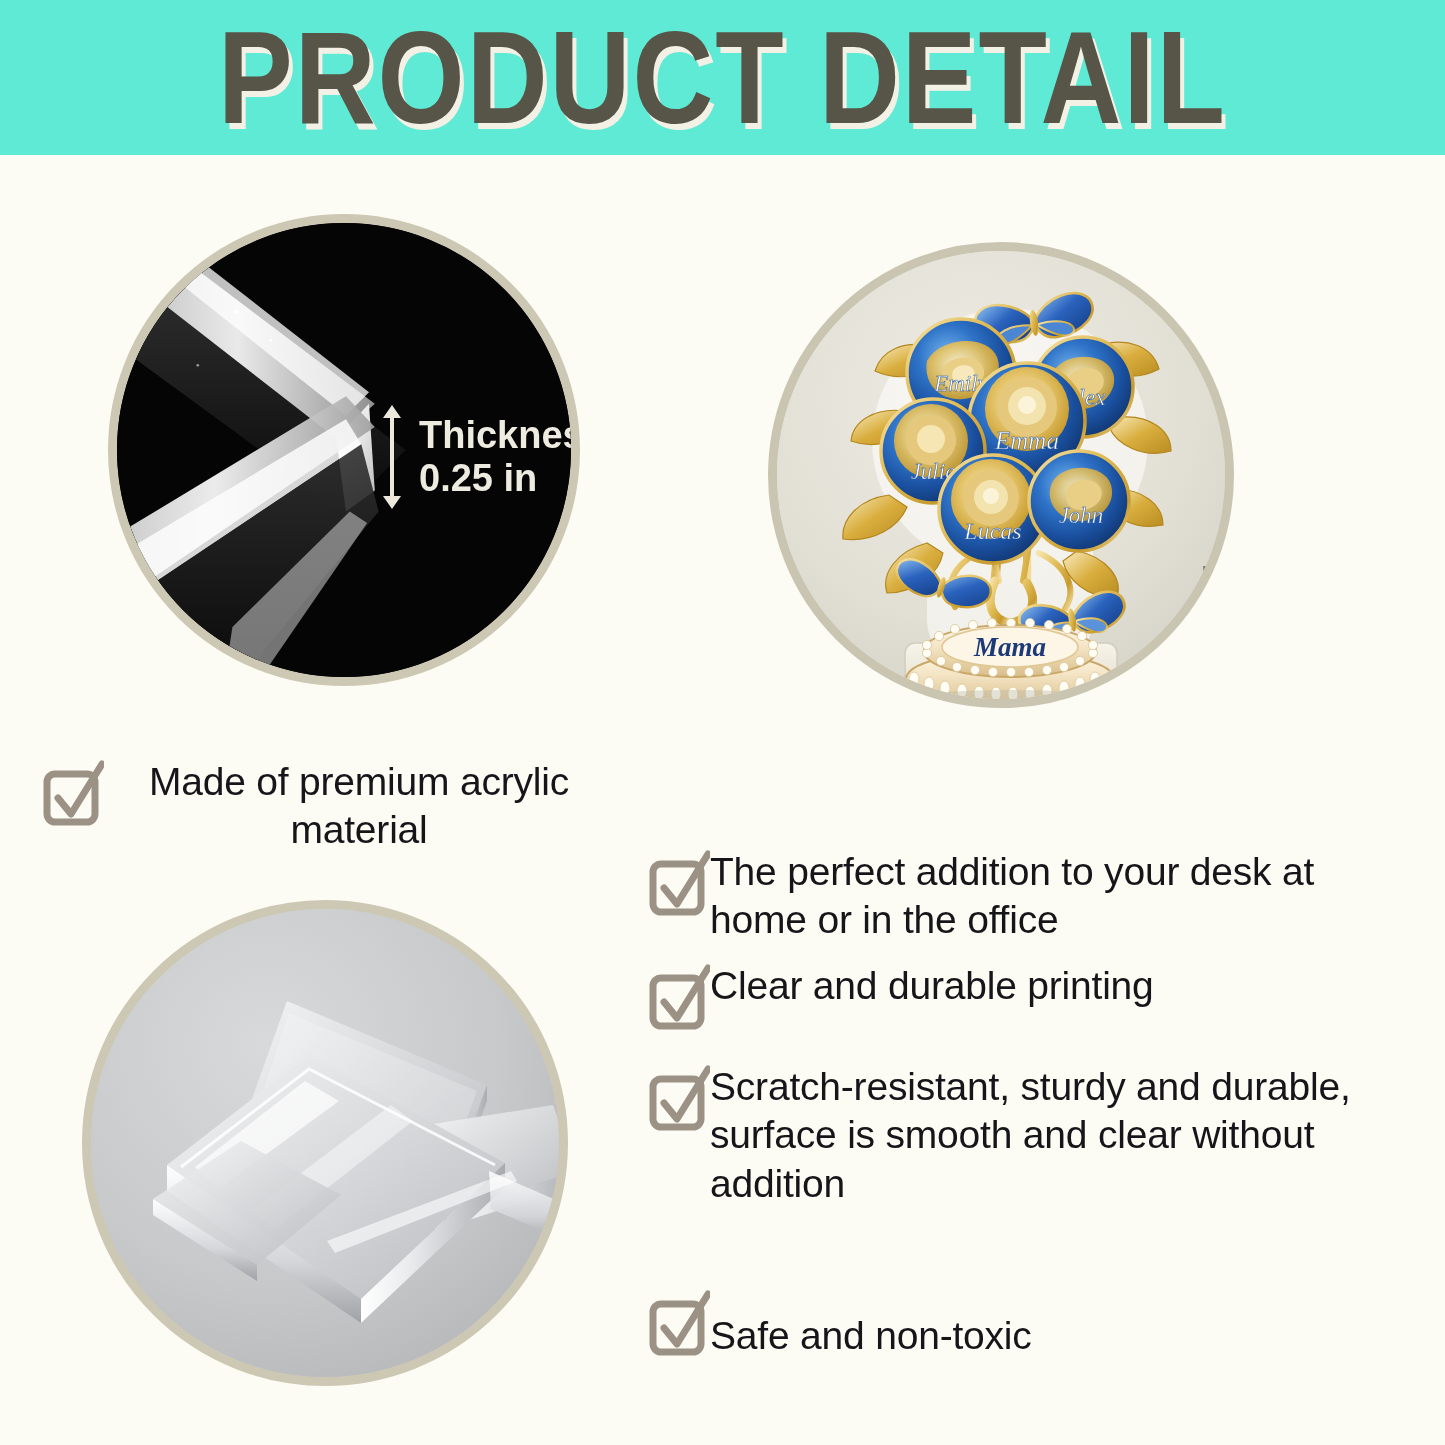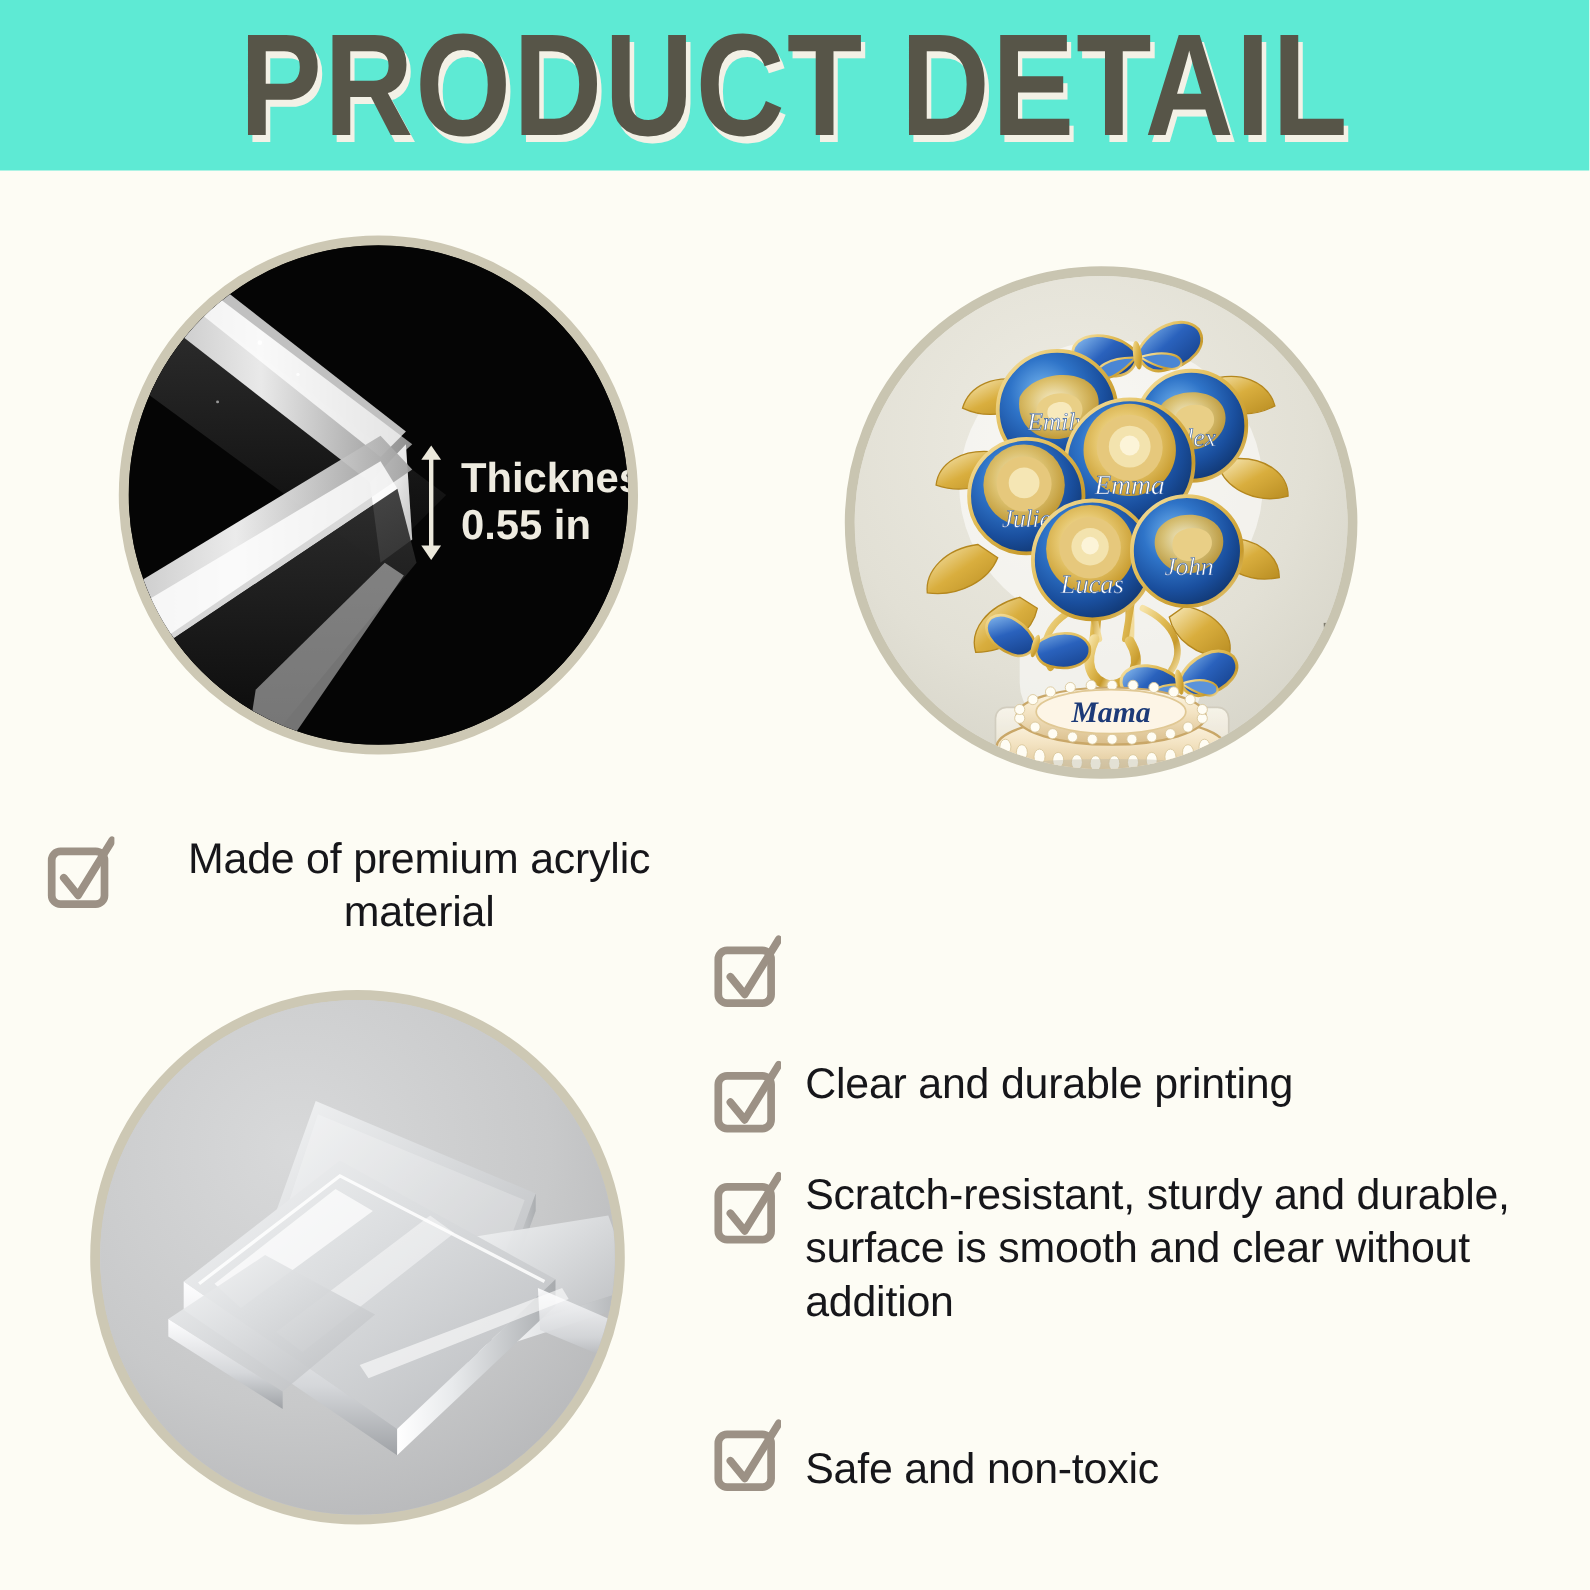--- a/index.html
+++ b/index.html
@@ -111,21 +111,20 @@
     width: 486px; height: 486px;
     background: radial-gradient(ellipse at 38% 30%, #d5d6d7 0%, #c9cacb 55%, #bcbdbe 100%);
     border-color: #cdc8b4;
   }
 
   
   .bullet {
     position: absolute;
     display: flex;
     align-items: flex-start;
-    gap: 22px;
   }
   .checkbox-icon {
     flex: 0 0 auto;
     width: 62px; height: 70px;
     position: relative;
     margin-top: 2px;
   }
   .checkbox-icon svg { display: block; }
   .bullet-text {
     font-size: 39px;
@@ -192,21 +191,21 @@
   </svg>
 
   <div class="thickness-callout">
     <div class="arrow-vert">
       <div class="head-up"></div>
       <div class="shaft"></div>
       <div class="head-dn"></div>
     </div>
     <div class="thickness-text">
       <div>Thickness</div>
-      <div>0.55 in</div>
+      <div>0.25 in</div>
     </div>
   </div>
 </div>
 
 <div class="photo-circle" id="circle-product">
   <svg viewBox="0 0 466 466" width="466" height="466">
     <defs>
       <radialGradient id="bgp" cx="42%" cy="32%" r="78%">
         <stop offset="0%" stop-color="#eeece3"></stop>
         <stop offset="60%" stop-color="#e2e0d5"></stop>
@@ -479,20 +478,21 @@
   <span class="bullet-text centered">Made of premium acrylic material</span>
 </div>
 
 <div class="bullet" id="bullet-desk">
   <span class="checkbox-icon">
     <svg viewBox="0 0 62 70" width="62" height="70">
       <rect x="5" y="14" width="48" height="48" rx="8" fill="none" stroke="#9c9185" stroke-width="7"></rect>
       <path d="M16 38 L29 54 L60 4" fill="none" stroke="#9c9185" stroke-width="7" stroke-linecap="round" stroke-linejoin="round"></path>
     </svg>
   </span>
+  <span class="bullet-text">The perfect addition to your desk at home or in the office</span>
 </div>
 
 <div class="bullet" id="bullet-printing">
   <span class="checkbox-icon">
     <svg viewBox="0 0 62 70" width="62" height="70">
       <rect x="5" y="14" width="48" height="48" rx="8" fill="none" stroke="#9c9185" stroke-width="7"></rect>
       <path d="M16 38 L29 54 L60 4" fill="none" stroke="#9c9185" stroke-width="7" stroke-linecap="round" stroke-linejoin="round"></path>
     </svg>
   </span>
   <span class="bullet-text">Clear and durable printing</span>

